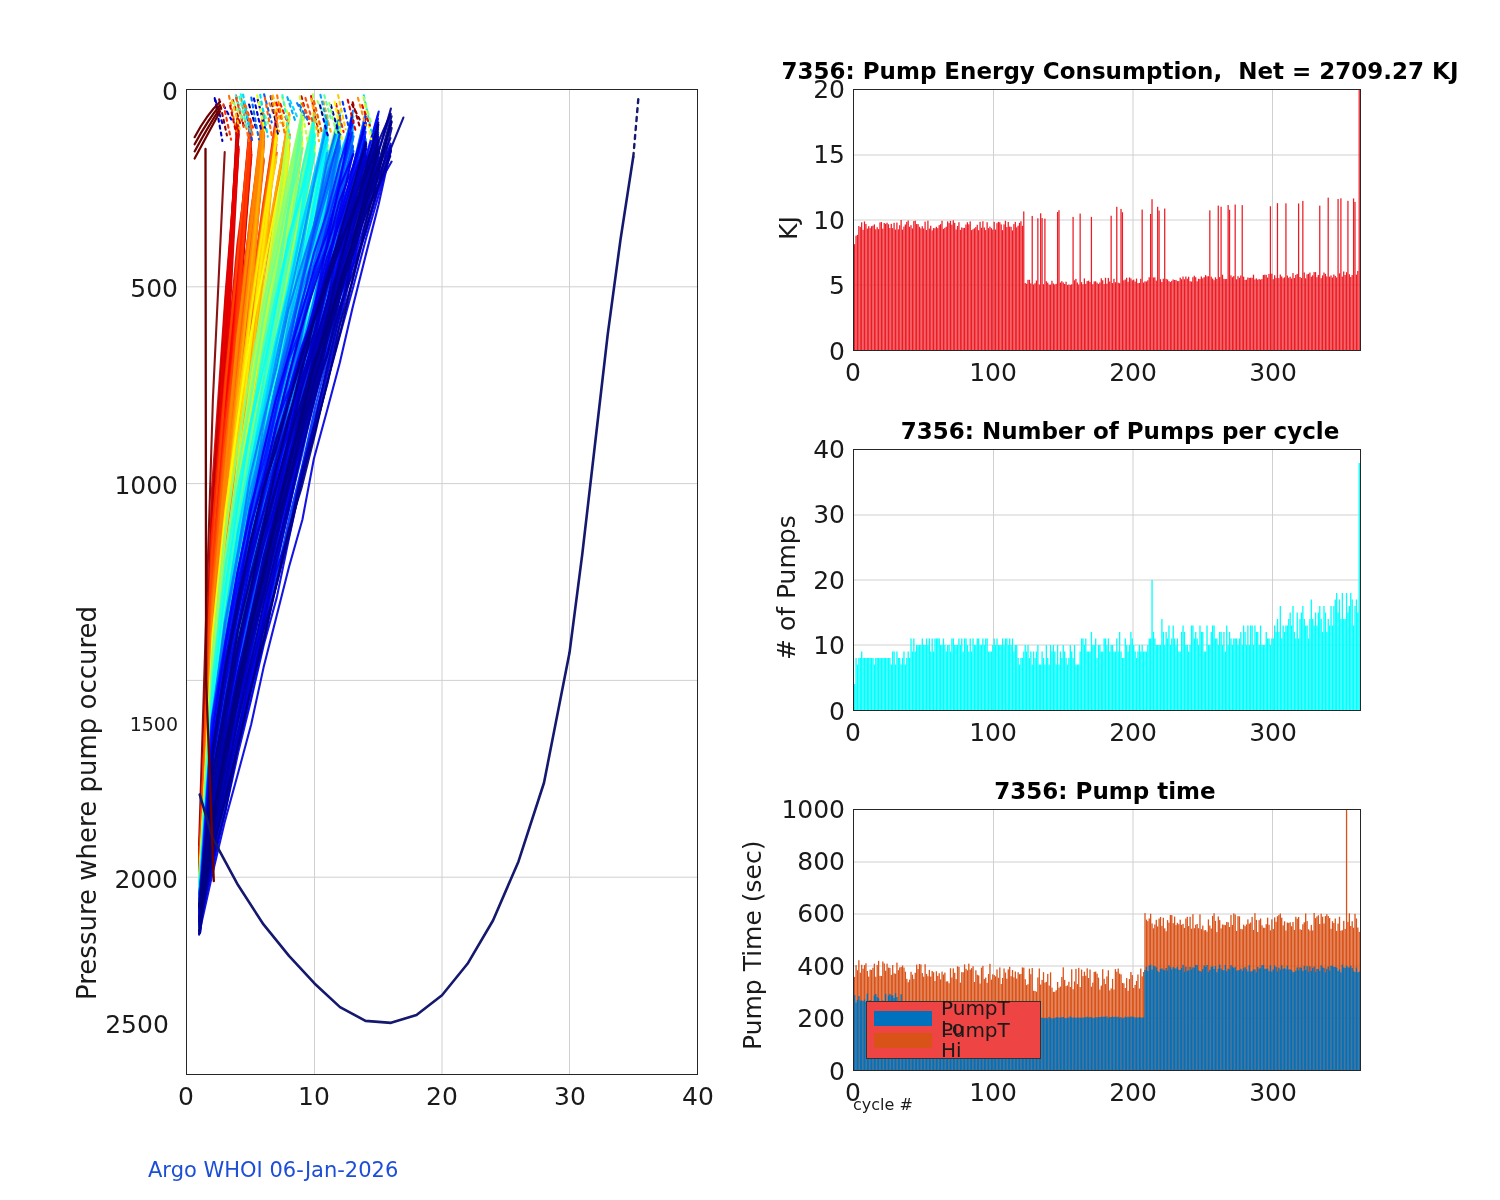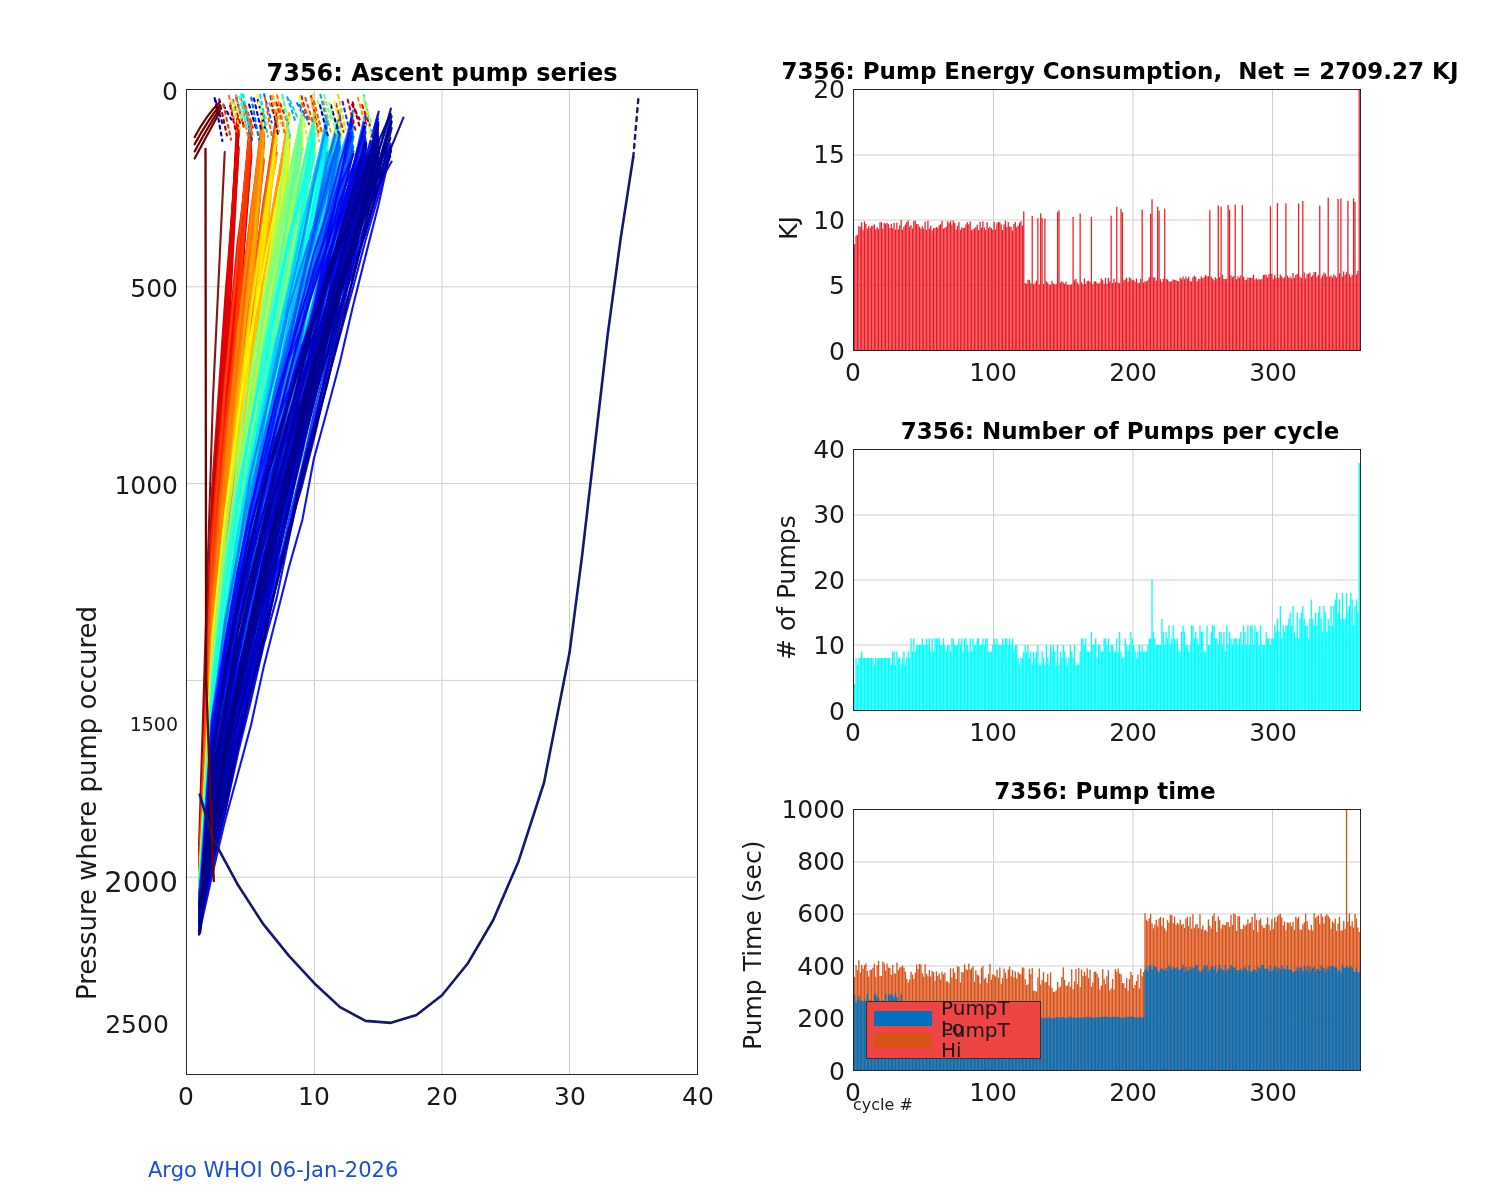--- a/index.html
+++ b/index.html
@@ -30,29 +30,28 @@
   .legend-swatch{width:58px;height:15px;margin-right:9px;flex:none;}
   .legend-text{font-size:20px;color:#1a1a1a;font-family:"DejaVu Sans", sans-serif;line-height:1;}
 </style>
 </head>
 <body>
 
 <div class="fig">
 
   <div class="panel" style="left:0;top:0;width:740px;height:1200px;">
 
-    <div class="title" style="left:186px;top:59px;width:512px;font-size:24px;">7356: Ascent pump series</div>
 
     <div class="axes-box" style="left:186px;top:89px;width:512px;height:986px;"></div>
 
     <div class="tick y" style="left:96px;top:77px;width:82px;font-size:25px;">0</div>
     <div class="tick y" style="left:96px;top:274px;width:82px;font-size:25px;">500</div>
     <div class="tick y" style="left:96px;top:471px;width:82px;font-size:25px;">1000</div>
     <div class="tick y" style="left:96px;top:668px;width:82px;font-size:19px;margin-top:45px;">1500</div>
-    <div class="tick y" style="left:96px;top:865px;width:82px;font-size:29px;">2000</div>
+    <div class="tick y" style="left:96px;top:865px;width:82px;font-size:25px;">2000</div>
     <div class="tick y" style="left:96px;top:1010px;width:82px;font-size:25px;text-align:center;">2500</div>
 
     <div class="tick x" style="left:156px;top:1082px;width:60px;font-size:25px;">0</div>
     <div class="tick x" style="left:284px;top:1082px;width:60px;font-size:25px;">10</div>
     <div class="tick x" style="left:412px;top:1082px;width:60px;font-size:25px;">20</div>
     <div class="tick x" style="left:540px;top:1082px;width:60px;font-size:25px;">30</div>
     <div class="tick x" style="left:668px;top:1082px;width:60px;font-size:25px;">40</div>
 
 
     <div class="ylab" style="left:72px;top:1000px;font-size:26px;transform:rotate(-90deg);">Pressure where pump occured</div>

